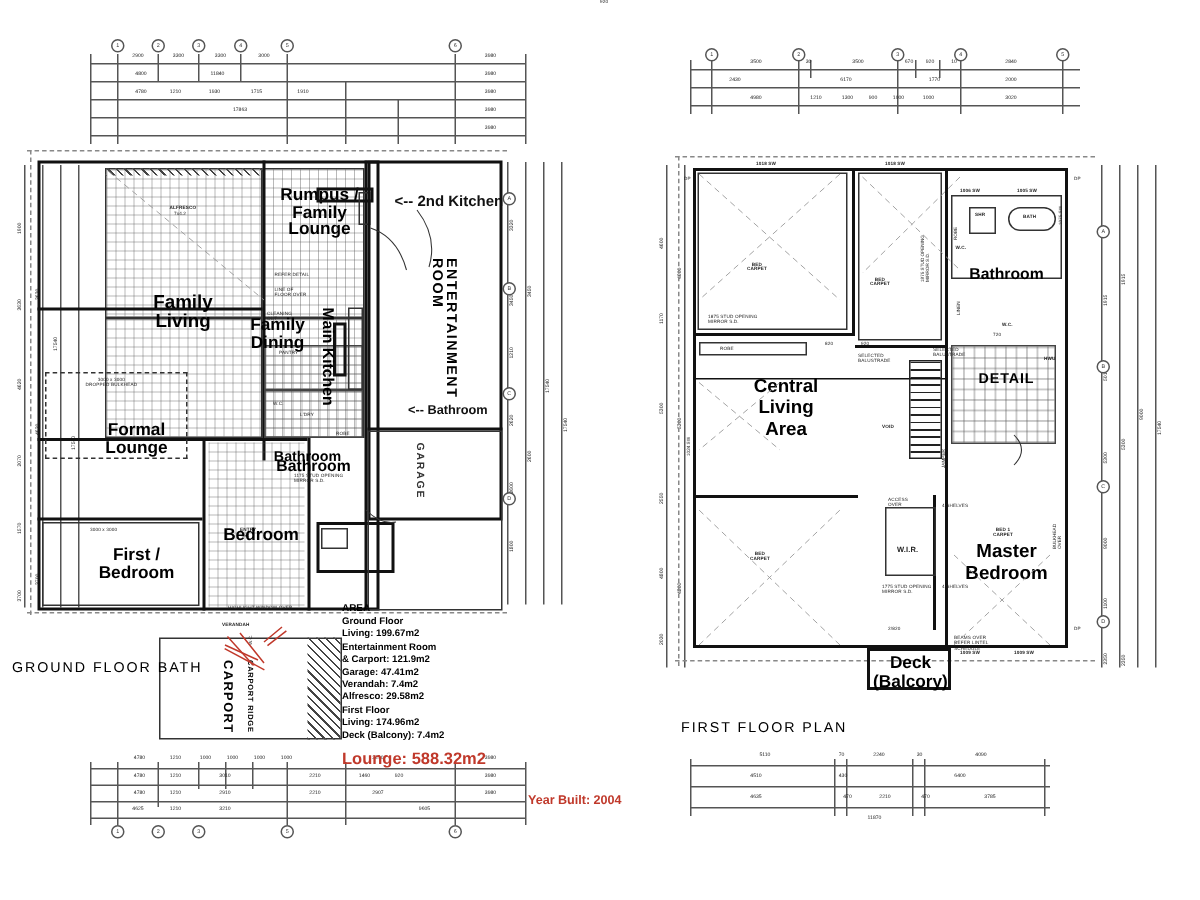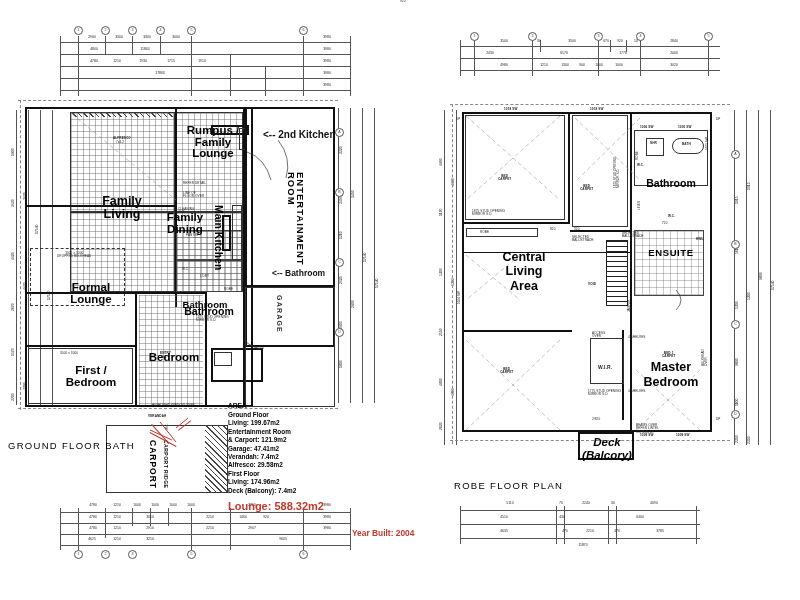--- a/index.html
+++ b/index.html
@@ -424,35 +424,35 @@
   <div class="tinyv up" style="left:228px;top:296px;height:16px;">JAMPER</div>
 
   <div class="box" style="left:234px;top:130px;width:74px;height:56px;"></div>
   <div class="rlabel s11" style="left:236px;top:178px;width:70px;">Bathroom</div>
   <div class="box" style="left:272px;top:138px;width:32px;height:16px;border-radius:8px;"></div>
   <div class="tiny b" style="left:282px;top:143px;">BATH</div>
   <div class="box" style="left:246px;top:138px;width:18px;height:18px;"></div>
   <div class="tiny b" style="left:250px;top:142px;">SHR</div>
   <div class="tiny b" style="left:237px;top:164px;">W.C.</div>
   <div class="grid-f" style="left:234px;top:230px;width:70px;height:66px;border:1px solid #444;"></div>
-  <div class="rlabel s10" style="left:240px;top:248px;width:62px;letter-spacing:.6px;">ENSUITE</div>
+  <div class="rlabel s10" style="left:240px;top:248px;width:62px;letter-spacing:.6px;">DETAIL</div>
   <div class="tiny b" style="left:268px;top:215px;">W.C.</div>
   <div class="tiny b" style="left:296px;top:238px;">HWU</div>
 
   <div class="rlabel s13" style="left:232px;top:360px;width:78px;white-space:pre-line;line-height:1.2;">Master
 Bedroom</div>
   <div class="box" style="left:190px;top:338px;width:34px;height:46px;"></div>
   <div class="tiny b" style="left:198px;top:365px;font-size:5px;">W.I.R.</div>
   <div class="tiny" style="left:192px;top:332px;">ACCESS<br>OVER</div>
   <div class="tiny" style="left:228px;top:336px;">4 SHELVES</div>
   <div class="tiny" style="left:228px;top:390px;">4 SHELVES</div>
   <div class="tinyv up" style="left:302px;top:340px;height:26px;">BULKHEAD OVER</div>
 
   <div class="box2" style="left:178px;top:432px;width:56px;height:28px;"></div>
-  <div class="rlabel s12" style="left:176px;top:436px;width:62px;white-space:pre-line;line-height:1.1;font-style:italic;">Deck
+  <div class="rlabel s12" style="left:176px;top:436px;width:62px;white-space:pre-line;line-height:1.1;">Deck
 (Balcory)</div>
   <div class="tiny" style="left:236px;top:424px;">BEAMS OVER<br>REFER LINTEL<br>SCHEDULE</div>
   <div class="tiny" style="left:192px;top:418px;">2/820</div>
 
   <div class="tiny b" style="left:104px;top:108px;">1018 SW</div>
   <div class="tiny b" style="left:190px;top:108px;">1018 SW</div>
   <div class="tiny b" style="left:240px;top:126px;">1006 SW</div>
   <div class="tiny b" style="left:278px;top:126px;">1005 SW</div>
   <div class="tinyv up" style="left:306px;top:130px;height:20px;">1075 SW</div>
   <div class="tiny b" style="left:240px;top:434px;">1009 SW</div>
@@ -485,21 +485,21 @@
     <div class="dim" style="left:92px;top:10px;width:20px;">430</div>
     <div class="dim" style="left:166px;top:10px;width:28px;">6400</div>
     <div class="dim" style="left:30px;top:24px;width:28px;">4635</div>
     <div class="dim" style="left:96px;top:24px;width:18px;">470</div>
     <div class="dim" style="left:116px;top:24px;width:28px;">2210</div>
     <div class="dim" style="left:148px;top:24px;width:18px;">470</div>
     <div class="dim" style="left:186px;top:24px;width:28px;">3785</div>
     <div class="dim" style="left:100px;top:38px;width:46px;">11870</div>
   </div>
 
-  <div class="plantitle" style="left:54px;top:480px;">ROBE  FLOOR  PLAN</div>
+  <div class="plantitle" style="left:54px;top:480px;">FIRST  FLOOR  PLAN</div>
 </div>
 
 <svg class="ov" viewBox="0 0 800 600">
   <g stroke="#999" stroke-width="0.6" stroke-dasharray="4 3" fill="none">
     <line x1="72" y1="114" x2="176" y2="200"></line>
     <line x1="466" y1="116" x2="560" y2="200"></line>
     <line x1="560" y1="116" x2="466" y2="200"></line>
     <line x1="575" y1="118" x2="640" y2="180"></line>
     <line x1="640" y1="118" x2="575" y2="182"></line>
     <line x1="466" y1="430" x2="560" y2="340"></line>

